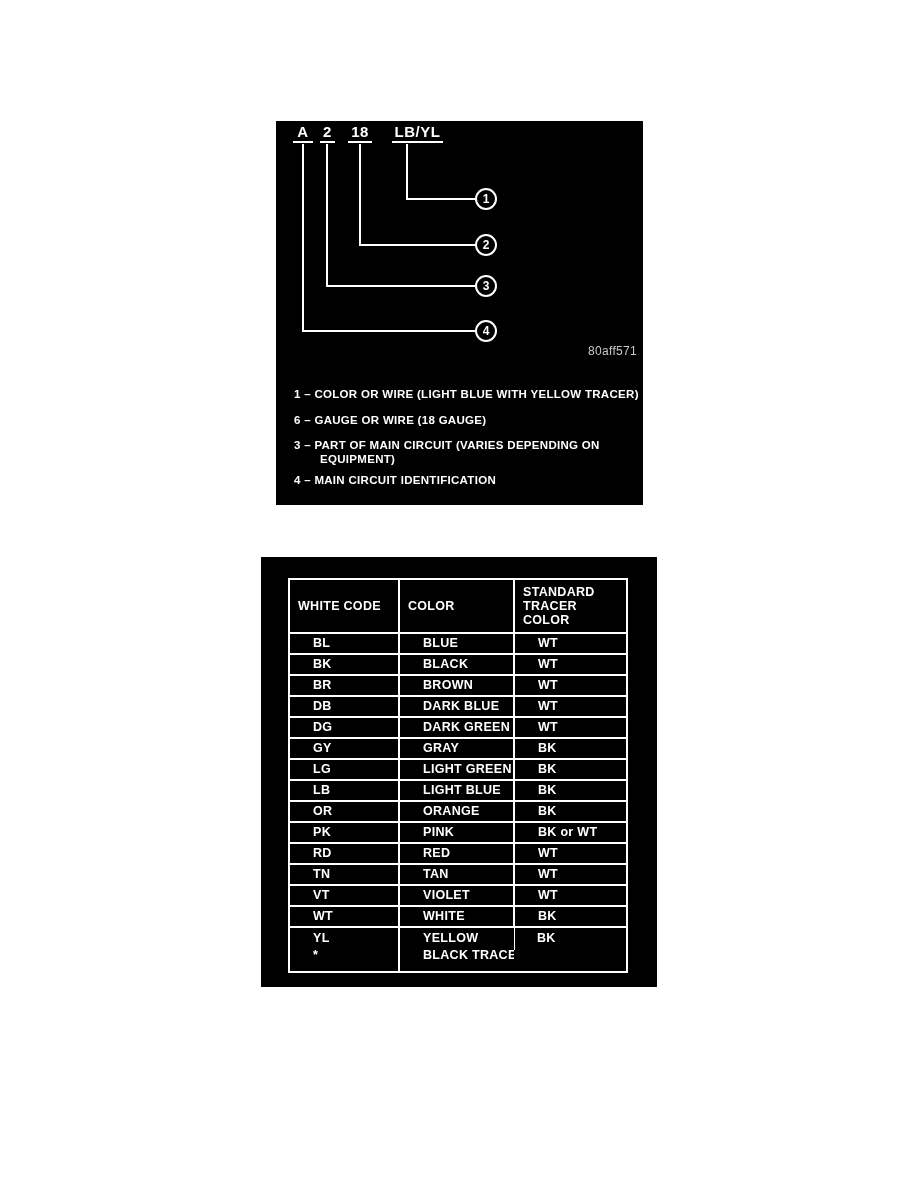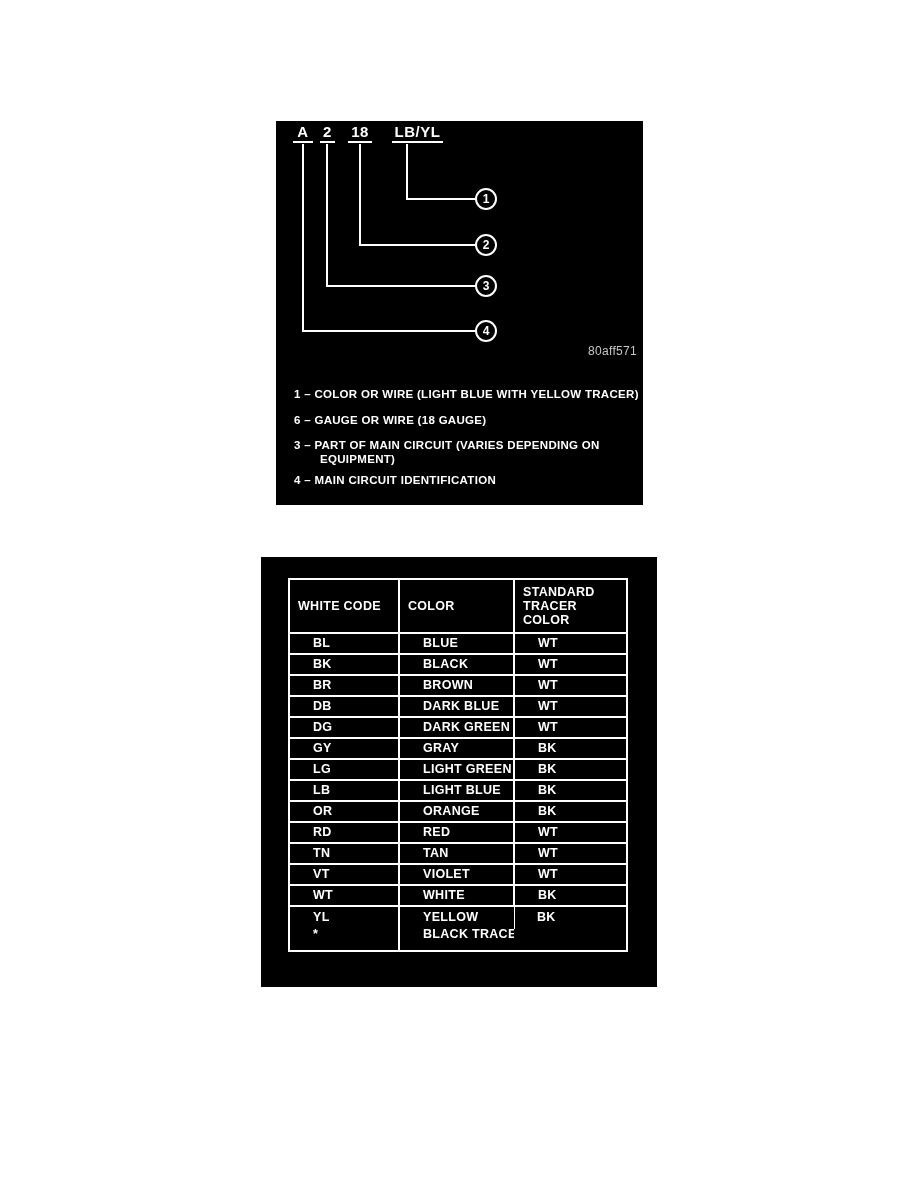--- a/index.html
+++ b/index.html
@@ -144,20 +144,25 @@
           <td>LB</td>
           <td>LIGHT BLUE</td>
           <td>BK</td>
         </tr>
         <tr>
           <td>OR</td>
           <td>ORANGE</td>
           <td>BK</td>
         </tr>
         <tr>
+          <td>PK</td>
+          <td>PINK</td>
+          <td>BK or WT</td>
+        </tr>
+        <tr>
           <td>RD</td>
           <td>RED</td>
           <td>WT</td>
         </tr>
         <tr>
           <td>TN</td>
           <td>TAN</td>
           <td>WT</td>
         </tr>
         <tr>

